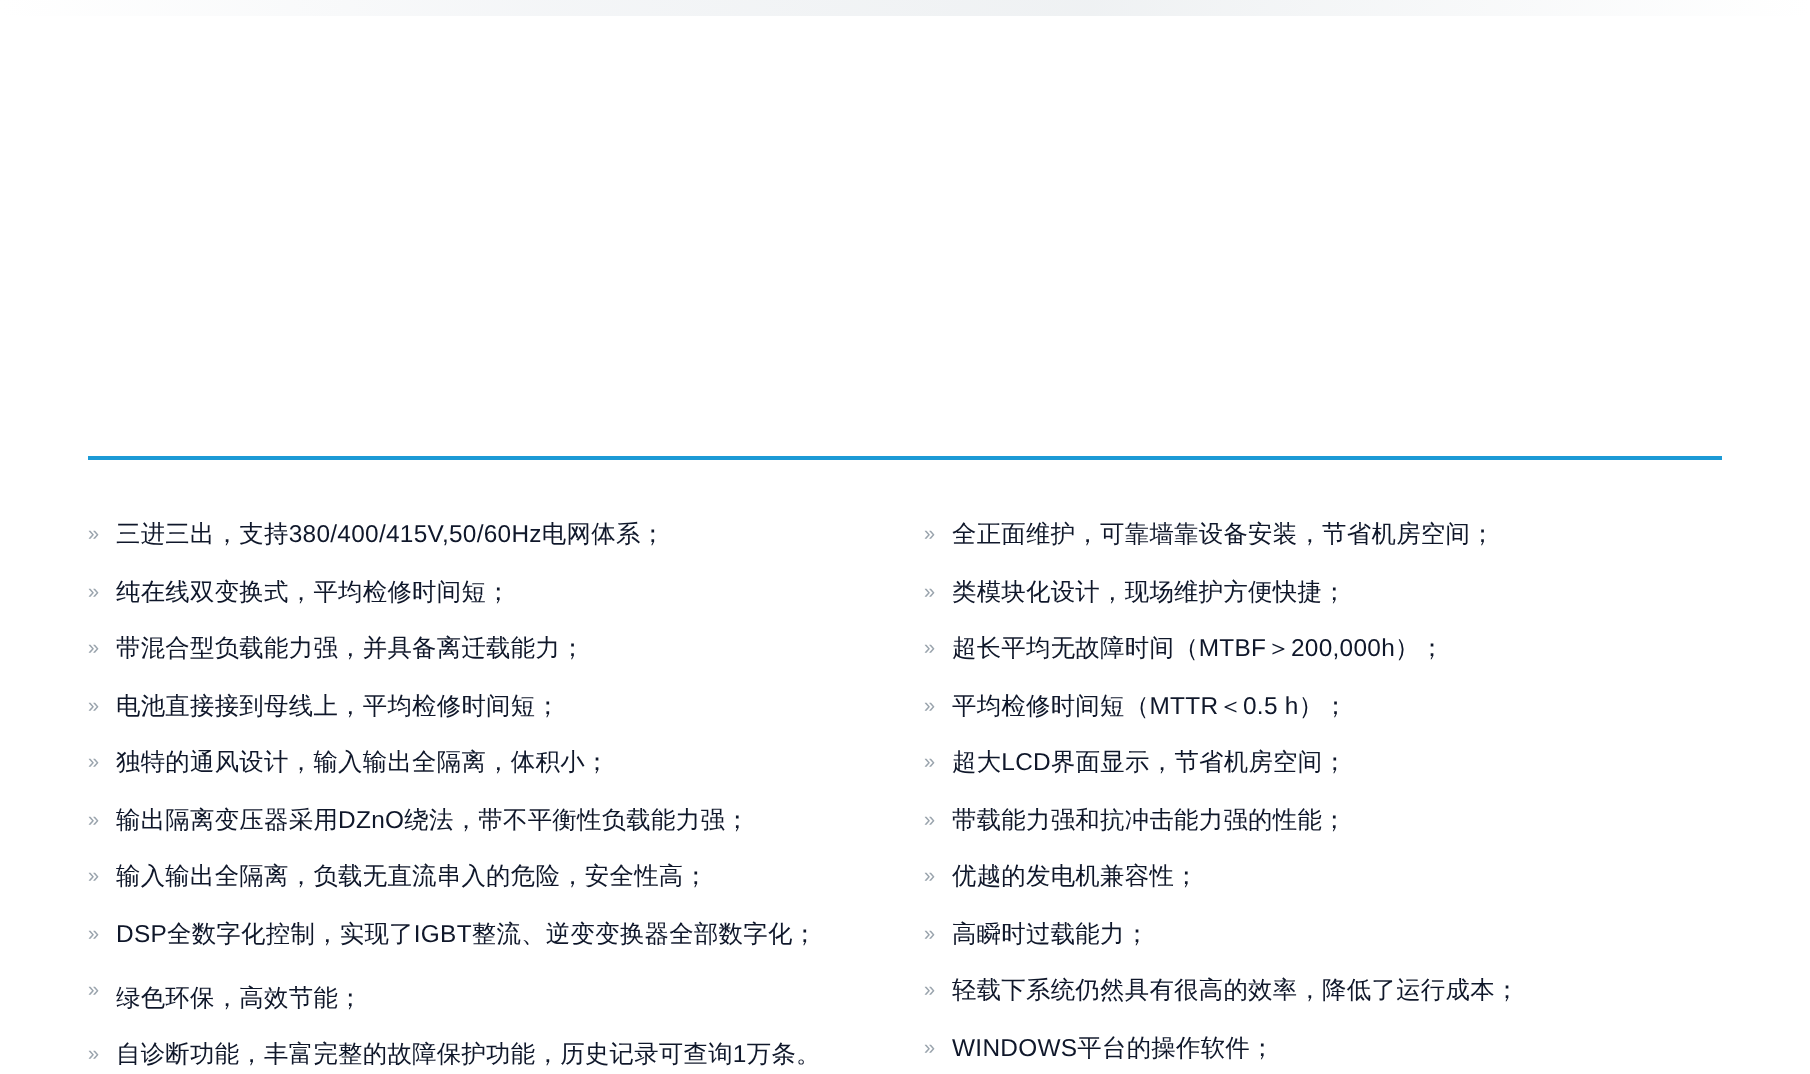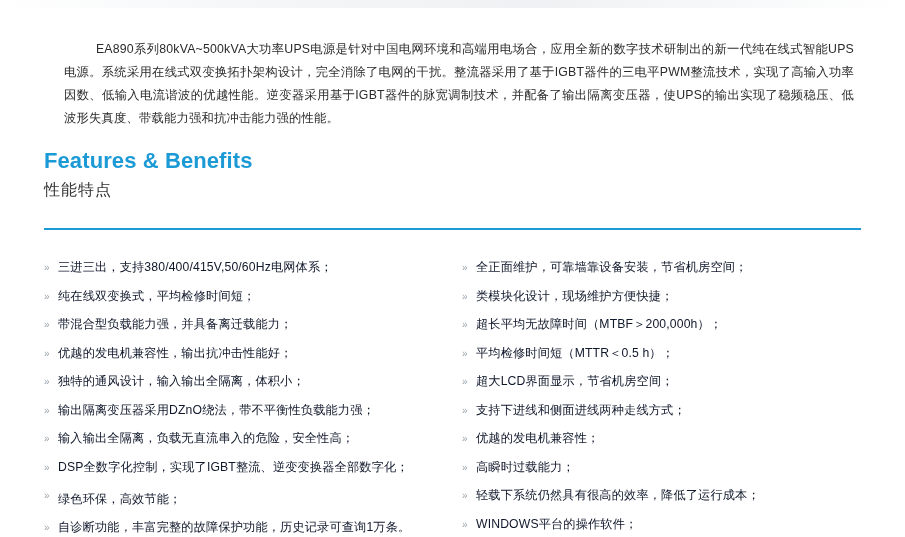--- a/index.html
+++ b/index.html
@@ -117,28 +117,21 @@
     font-family: Liberation Serif, serif;
   }
 </style>
 </head>
 <body>
 
 <div class="page">
 
   <div class="top-band"></div>
 
-  <div class="intro">
-    <p>EA890系列80kVA~500kVA大功率UPS电源是针对中国电网环境和高端用电场合，应用全新的数字技术研制出的新一代纯在线式智能UPS电源。系统采用在线式双变换拓扑架构设计，完全消除了电网的干扰。整流器采用了基于IGBT器件的三电平PWM整流技术，实现了高输入功率因数、低输入电流谐波的优越性能。逆变器采用基于IGBT器件的脉宽调制技术，并配备了输出隔离变压器，使UPS的输出实现了稳频稳压、低波形失真度、带载能力强和抗冲击能力强的性能。</p>
-  </div>
-
-  <div class="section-head">
-    <div class="section-title-en">Features &amp; Benefits</div>
-    <div class="section-title-cn">性能特点</div>
-  </div>
+
 
   <div class="divider"></div>
 
   <div class="columns">
 
     <div class="col left">
 
       <div class="feat">
         <span class="bullet">»</span>
         <span class="feat-text">三进三出，支持380/400/415V,50/60Hz电网体系；</span>
@@ -146,21 +139,21 @@
       <div class="feat">
         <span class="bullet">»</span>
         <span class="feat-text">纯在线双变换式，平均检修时间短；</span>
       </div>
       <div class="feat">
         <span class="bullet">»</span>
         <span class="feat-text">带混合型负载能力强，并具备离迁载能力；</span>
       </div>
       <div class="feat">
         <span class="bullet">»</span>
-        <span class="feat-text">优越的发电机兼容性，输出抗冲击性能好；</span>
+        <span class="feat-text">电池直接接到母线上，平均检修时间短；</span>
       </div>
       <div class="feat">
         <span class="bullet">»</span>
         <span class="feat-text">独特的通风设计，输入输出全隔离，体积小；</span>
       </div>
       <div class="feat">
         <span class="bullet">»</span>
         <span class="feat-text">输出隔离变压器采用DZnO绕法，带不平衡性负载能力强；</span>
       </div>
       <div class="feat">
@@ -201,21 +194,21 @@
       <div class="feat">
         <span class="bullet">»</span>
         <span class="feat-text">平均检修时间短（MTTR＜0.5 h）；</span>
       </div>
       <div class="feat">
         <span class="bullet">»</span>
         <span class="feat-text">超大LCD界面显示，节省机房空间；</span>
       </div>
       <div class="feat">
         <span class="bullet">»</span>
-        <span class="feat-text">支持下进线和侧面进线两种走线方式；</span>
+        <span class="feat-text">带载能力强和抗冲击能力强的性能；</span>
       </div>
       <div class="feat">
         <span class="bullet">»</span>
         <span class="feat-text">优越的发电机兼容性；</span>
       </div>
       <div class="feat">
         <span class="bullet">»</span>
         <span class="feat-text">高瞬时过载能力；</span>
       </div>
       <div class="feat">

